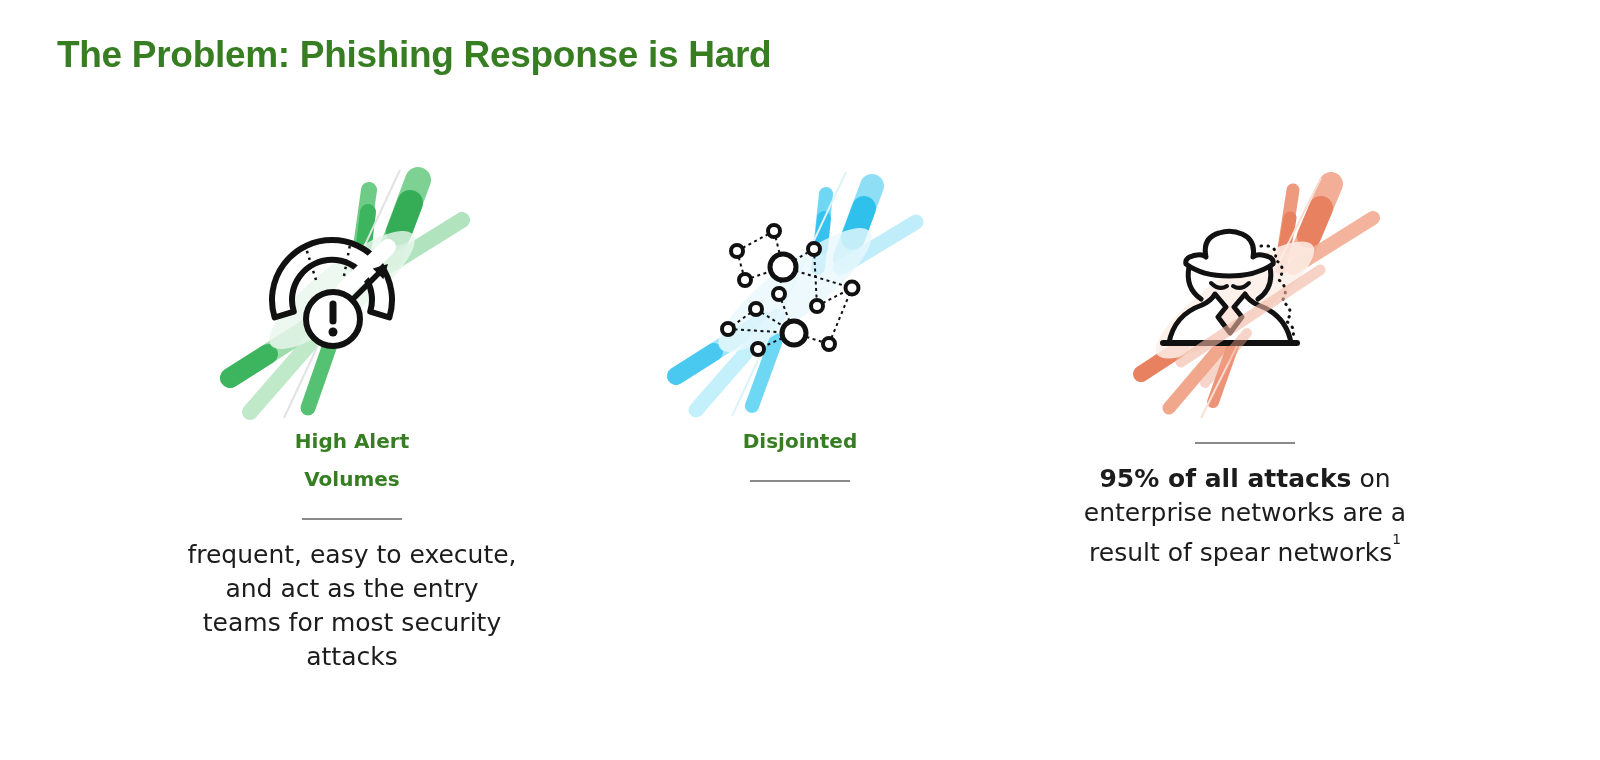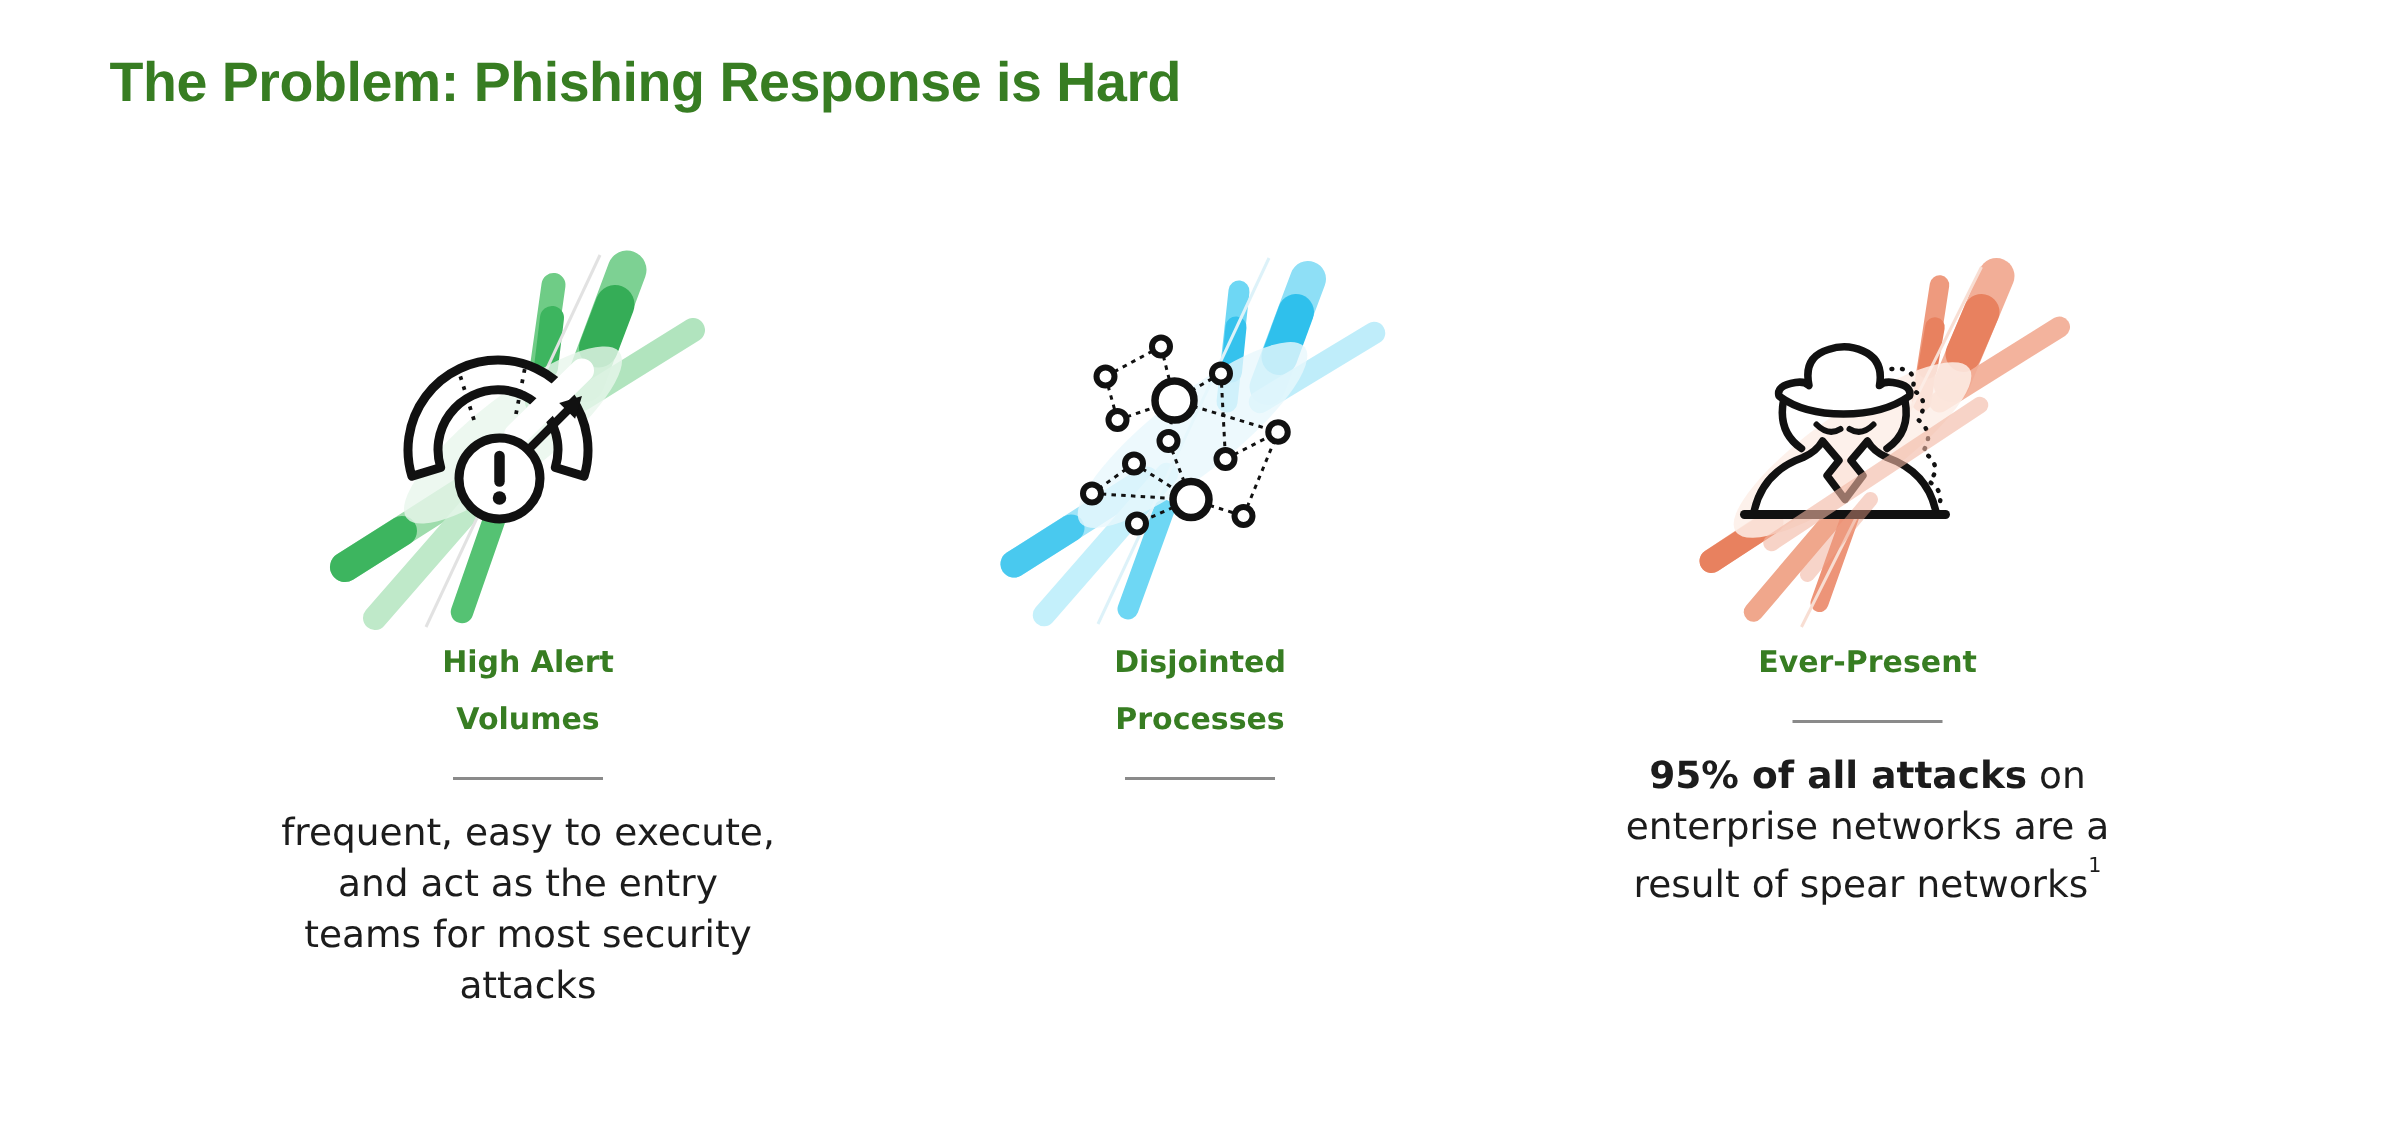--- a/index.html
+++ b/index.html
@@ -1,19 +1,19 @@
 <!DOCTYPE html>
 <html><head>
 <meta charset="utf-8">
 <style>
   html,body{margin:0;padding:0;background:#ffffff;}
   #stage{position:relative;width:1600px;height:760px;background:#ffffff;overflow:hidden;
          font-family:"Liberation Sans",sans-serif;}
   .title{position:absolute;left:57px;top:34px;font-family:"Liberation Sans",sans-serif;
-         font-weight:bold;font-size:37px;color:#377d22;letter-spacing:-0.3px;margin-left:16px;}
+         font-weight:bold;font-size:37px;color:#377d22;letter-spacing:-0.3px;}
   .col{position:absolute;top:146px;width:440px;text-align:center;}
   .col-1{left:132px;} .col-2{left:580px;} .col-3{left:1025px;}
   .icon-wrap{height:276px;display:flex;align-items:flex-start;justify-content:center;padding-top:4px;box-sizing:border-box;}
   .heading{font-family:"DejaVu Sans",sans-serif;font-weight:bold;font-size:20px;color:#377d22;}
   .heading .bl{line-height:38px;}
   .divider{width:100px;border-top:2px solid #8a8a8a;margin:20px auto 18px auto;}
   .body{font-family:"DejaVu Sans",sans-serif;font-size:25px;line-height:34px;color:#1c1c1c;}
   .body .bl{line-height:34px;}
   .body b{font-weight:bold;}
   .body sup{font-size:0.55em;position:relative;top:-0.55em;}
@@ -114,21 +114,20 @@
           <circle cx="88" cy="179" r="6" stroke-width="4"></circle>
           <circle cx="118" cy="199" r="6" stroke-width="4"></circle>
           <circle cx="212" cy="138" r="6.5" stroke-width="4"></circle>
           <circle cx="177" cy="156" r="6" stroke-width="4"></circle>
           <circle cx="189" cy="194" r="6" stroke-width="4"></circle>
         </g>
       </svg>
     </div>
     <div class="heading">
         <div class="bl">Disjointed</div>
-        <div class="bl">Processes</div>
       </div>
     <div class="divider"></div>
   </div>
 
   <div class="col col-3">
     <div class="icon-wrap">
       <svg width="320" height="270" viewBox="0 0 320 270">
         <g>
           <line x1="196" y1="118" x2="208" y2="40" stroke="#ee9a7e" stroke-width="13" stroke-linecap="round"></line>
           <line x1="200" y1="96" x2="205" y2="68" stroke="#e8815f" stroke-width="13" stroke-linecap="round"></line>
@@ -150,21 +149,20 @@
           <path d="M101 114 Q99 107 112 105 Q118 104 121 107 Q117 88 134 83 Q146 79 157 84 Q171 90 168 107 Q171 104 177 105 Q190 107 188 114 Q171 126 144 126 Q117 126 101 114 Z" fill="#ffffff" stroke="#111111" stroke-width="5" stroke-linejoin="round"></path>
           <path d="M126 133 Q134 141 142 136" fill="none" stroke="#111111" stroke-width="4" stroke-linecap="round"></path>
           <path d="M148 136 Q156 141 164 133" fill="none" stroke="#111111" stroke-width="4" stroke-linecap="round"></path>
           <path d="M176 96 Q194 94 190 110 Q202 116 194 130 Q205 139 197 151 Q211 161 201 171 Q213 179 206 190" fill="none" stroke="#111111" stroke-width="3" stroke-linecap="round" stroke-dasharray="0.5 6.5"></path>
           <line x1="96" y1="212" x2="235" y2="120" stroke="#f3b7a3" stroke-width="11" stroke-linecap="round" opacity="0.6"></line>
           <line x1="120" y1="233" x2="162" y2="183" stroke="#efa289" stroke-width="10" stroke-linecap="round" opacity="0.45"></line>
         </g>
       </svg>
     </div>
     <div class="heading">
-        <div class="bl">Ever-Present</div>
       </div>
     <div class="divider"></div>
     <div class="body">
       <div class="bl"><b>95% of all attacks</b><span> on</span></div>
       <div class="bl">enterprise networks are a</div>
       <div class="bl"><span>result of spear networks</span><sup>1</sup></div>
     </div>
   </div>
 
 </div>

